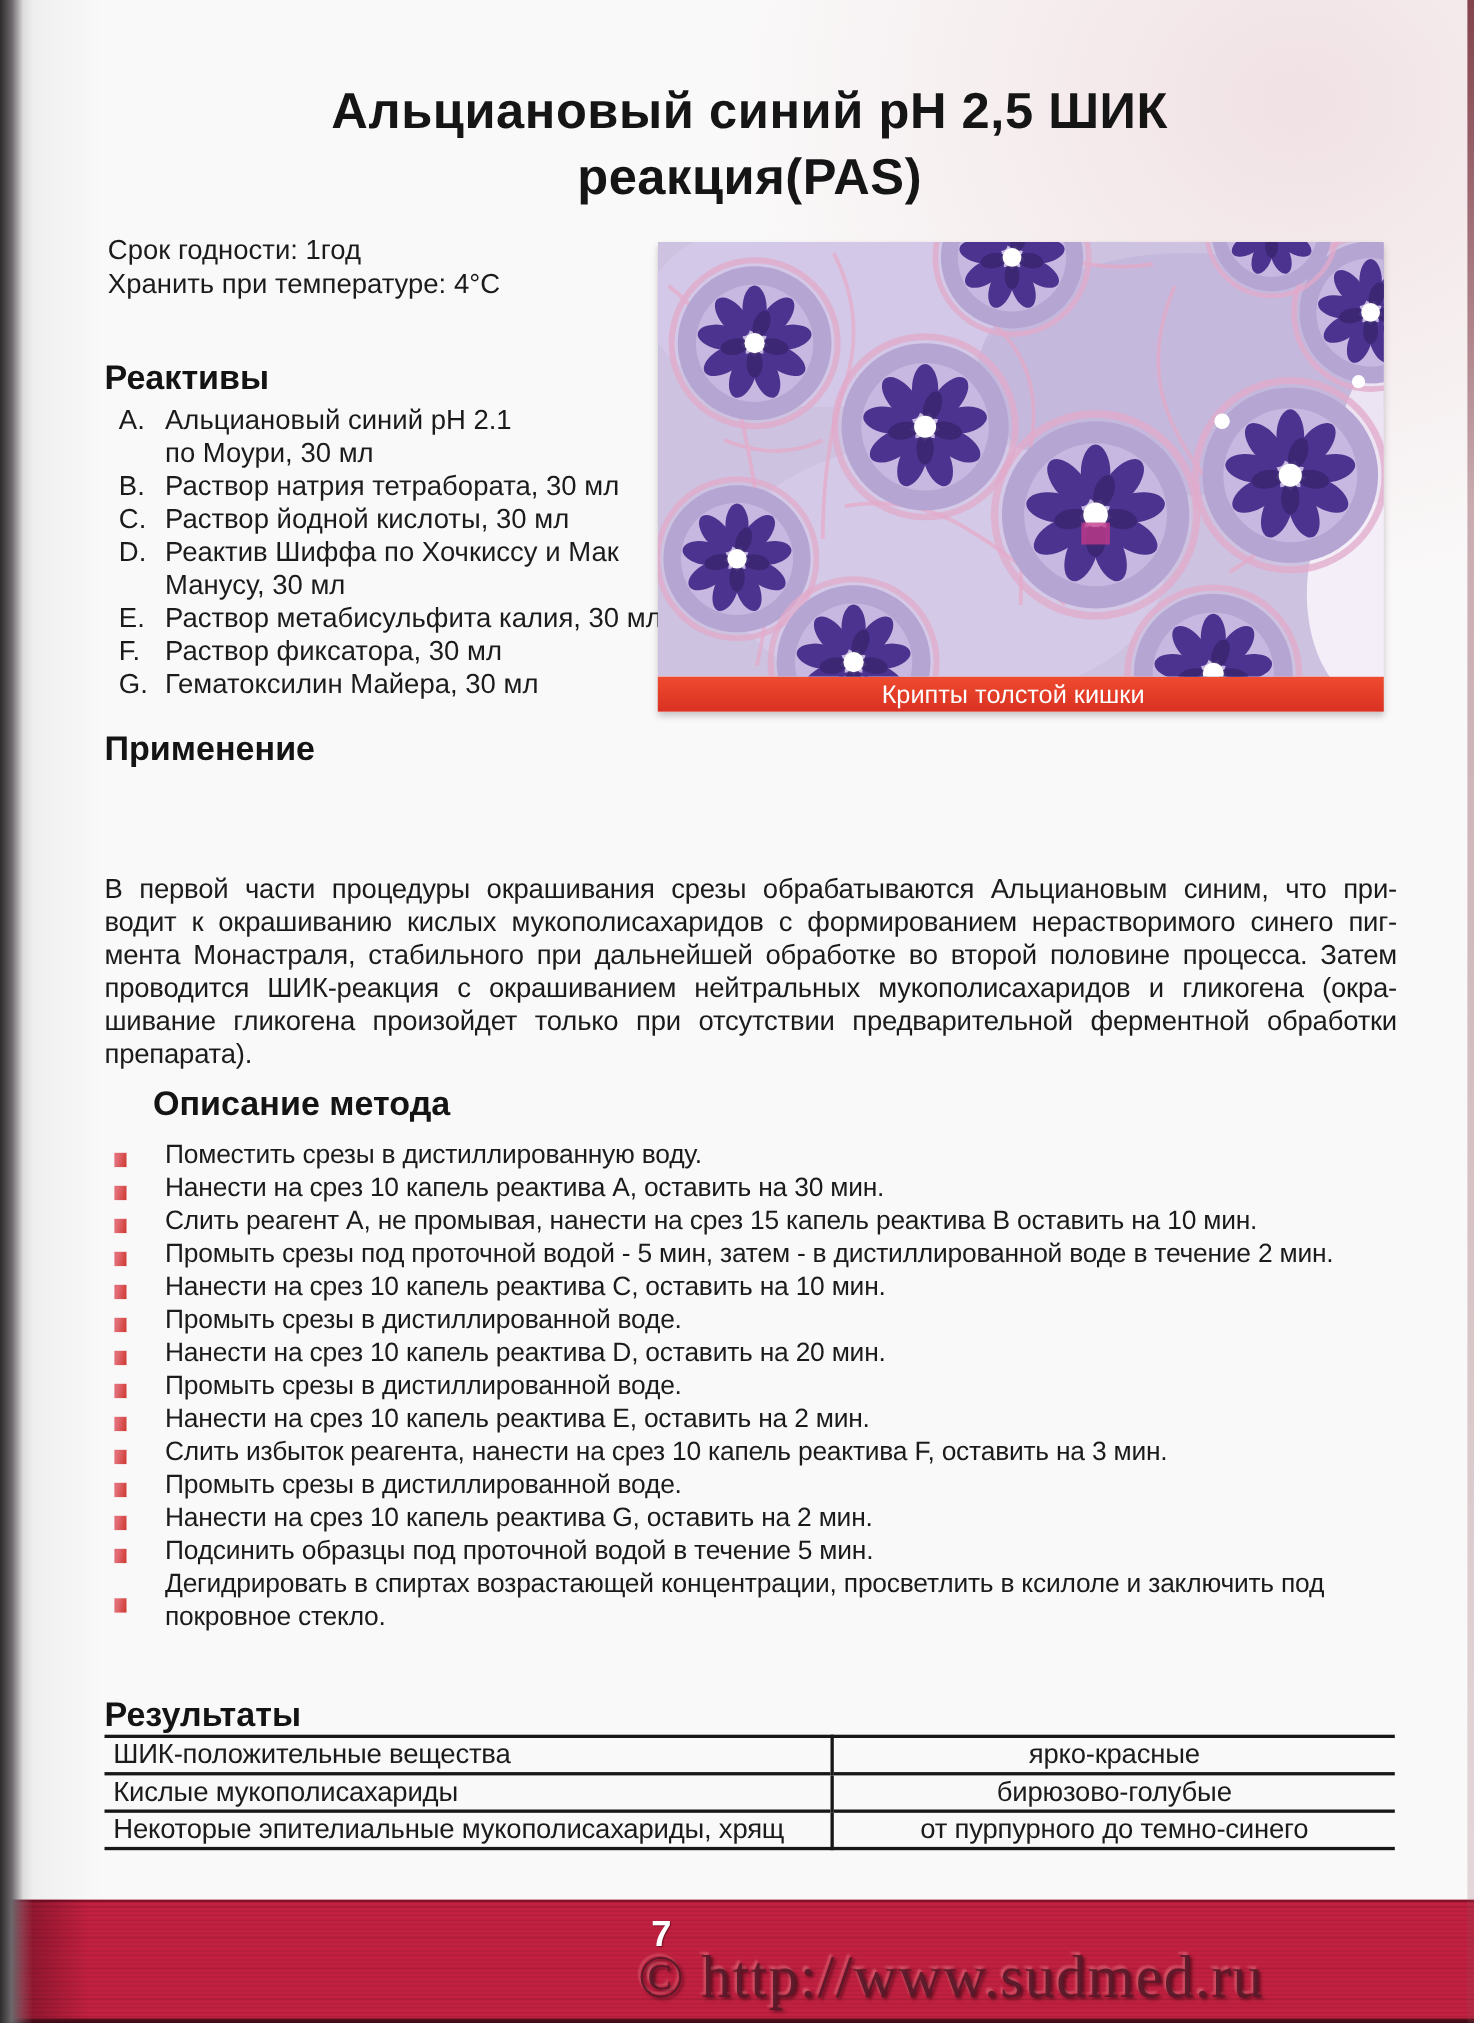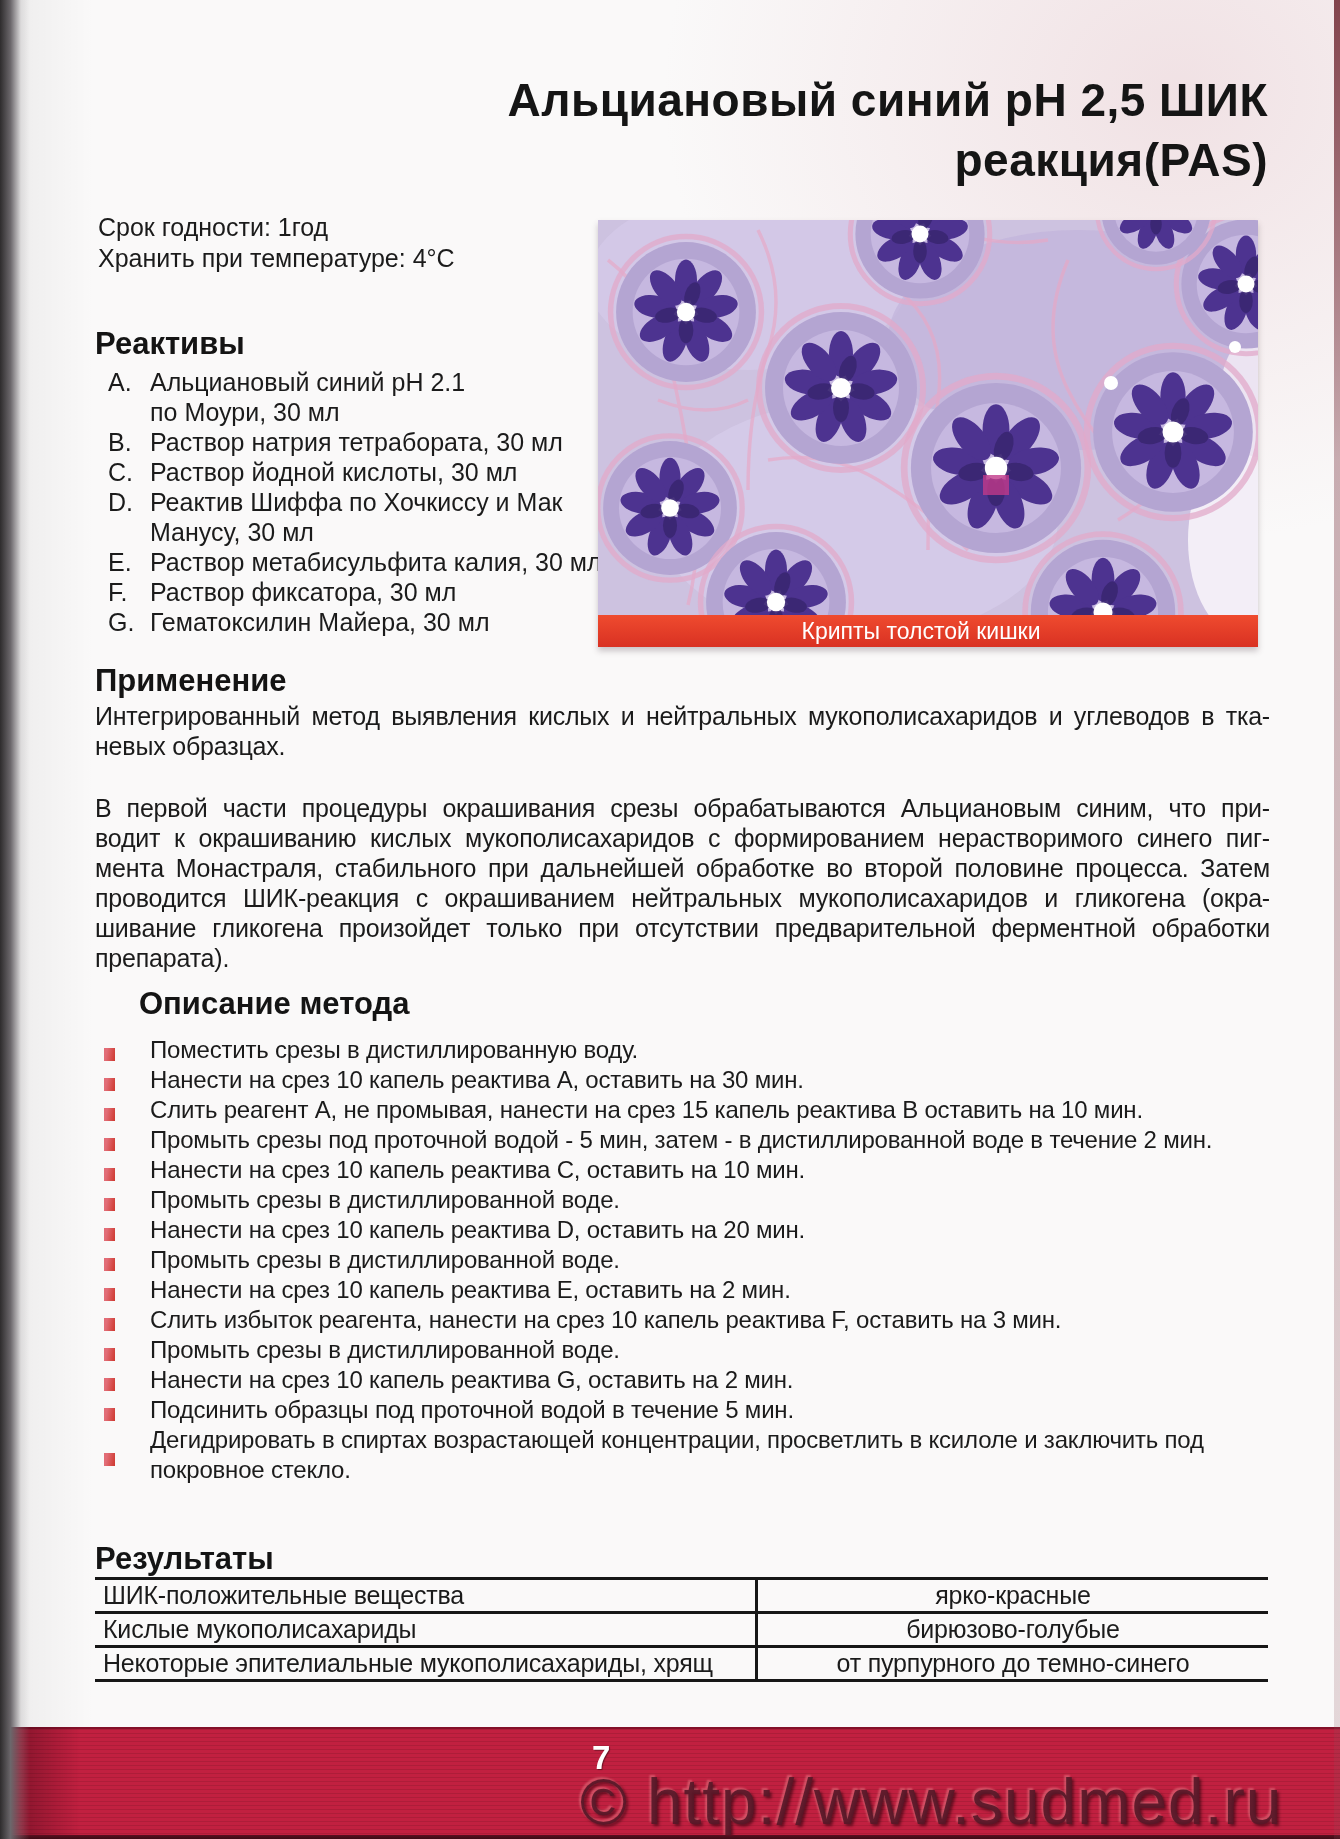--- a/index.html
+++ b/index.html
@@ -8,21 +8,21 @@
     font-family:"Liberation Sans",sans-serif;color:#1b1b1b;
     background:
       radial-gradient(55% 35% at 88% 5%, rgba(233,206,211,.55), rgba(233,206,211,0) 70%),
       linear-gradient(to right, rgba(0,0,0,.06), rgba(0,0,0,0) 7%),
       #faf9f9;
   }
   .binding{position:absolute;left:0;top:0;bottom:0;width:30px;z-index:9;
     background:linear-gradient(to right,#2e2c2d,#6b676b 35%,rgba(165,162,165,.25) 70%,rgba(210,210,210,0));}
   .right-edge{position:absolute;right:0;top:0;bottom:0;width:6px;z-index:9;
     background:linear-gradient(to bottom,#82434c,rgba(140,80,90,.45) 25%,rgba(140,80,90,.18));}
-  .doc-title{position:absolute;top:70px;left:95px;width:1173px;text-align:right;
+  .doc-title{position:absolute;top:70px;left:95px;width:1173px;text-align:center;
     font-size:46px;font-weight:bold;line-height:60px;letter-spacing:.5px;color:#151515;}
   .info{position:absolute;top:212px;left:98px;font-size:25px;line-height:31px;}
   .sec-h{position:absolute;left:95px;font-size:31px;font-weight:bold;color:#141414;}
   .h-reagents{top:326px;}
   .h-application{top:663px;}
   .h-method{top:986px;margin-left:44px;}
   .h-results{top:1541px;}
   .reagents{position:absolute;top:367px;left:108px;width:505px;font-size:25px;line-height:30px;}
   .reagents .row{display:flex;}
   .reagents .letter{width:42px;flex:none;}
@@ -51,22 +51,22 @@
     border-top:2px solid rgba(70,0,18,.5);
     background:
       repeating-linear-gradient(to bottom, rgba(0,0,0,.10) 0 1px, rgba(255,255,255,0) 1px 4px),
       linear-gradient(to right, rgba(30,0,8,.45), rgba(30,0,8,0) 6%),
       #c12040;}
   .footer:after{content:"";position:absolute;left:0;right:0;bottom:0;height:6px;
     background:linear-gradient(#5a1120,#2c070f);}
   .page-num{position:absolute;left:592px;top:10px;color:#fff;font-size:33px;font-weight:bold;
     text-shadow:1px 1px 1px rgba(0,0,0,.4);}
   .watermark{position:absolute;left:580px;top:36px;white-space:nowrap;
-    font-size:64px;letter-spacing:1px;color:rgba(88,24,40,.92);
-    text-shadow:-2px -2px 2px rgba(255,175,175,.35), 2px 2px 3px rgba(25,0,8,.55);}
+    font-size:55px;letter-spacing:1px;color:rgba(88,24,40,.92);
+    text-shadow:-2px -2px 2px rgba(255,175,175,.35), 2px 2px 3px rgba(25,0,8,.55);font-family:Liberation Serif, serif;}
 </style>
 </head>
 <body>
 
 <div class="page">
   <div class="binding"></div>
   <div class="right-edge"></div>
 
   <div class="doc-title">
     <div>Альциановый синий рН 2,5 ШИК</div>
@@ -167,24 +167,20 @@
       <use href="#crypt" transform="translate(648,64) scale(0.85)"></use>
       <use href="#crypt" transform="translate(558,-10) scale(0.72)"></use>
       <circle cx="513" cy="163" r="7" fill="#fff"></circle>
       <circle cx="637" cy="127" r="6" fill="#fff"></circle>
       <rect x="385" y="255" width="26" height="20" fill="#c03a8a" opacity=".8"></rect>
     </svg>
     <div class="cap">Крипты толстой кишки</div>
   </div>
 
   <div class="sec-h h-application">Применение</div>
-  <div class="para p1">
-    <div class="jl">Интегрированный метод выявления кислых и нейтральных мукополисахаридов и углеводов в тка-</div>
-    <div class="jl-last">невых образцах.</div>
-  </div>
   <div class="para p2">
     <div class="jl">В первой части процедуры окрашивания срезы обрабатываются Альциановым синим, что при-</div>
     <div class="jl">водит к окрашиванию кислых мукополисахаридов с формированием нерастворимого синего пиг-</div>
     <div class="jl">мента Монастраля, стабильного при дальнейшей обработке во второй половине процесса. Затем</div>
     <div class="jl">проводится ШИК-реакция с окрашиванием нейтральных мукополисахаридов и гликогена (окра-</div>
     <div class="jl">шивание гликогена произойдет только при отсутствии предварительной ферментной обработки</div>
     <div class="jl-last">препарата).</div>
   </div>
 
   <div class="sec-h h-method">Описание метода</div>

